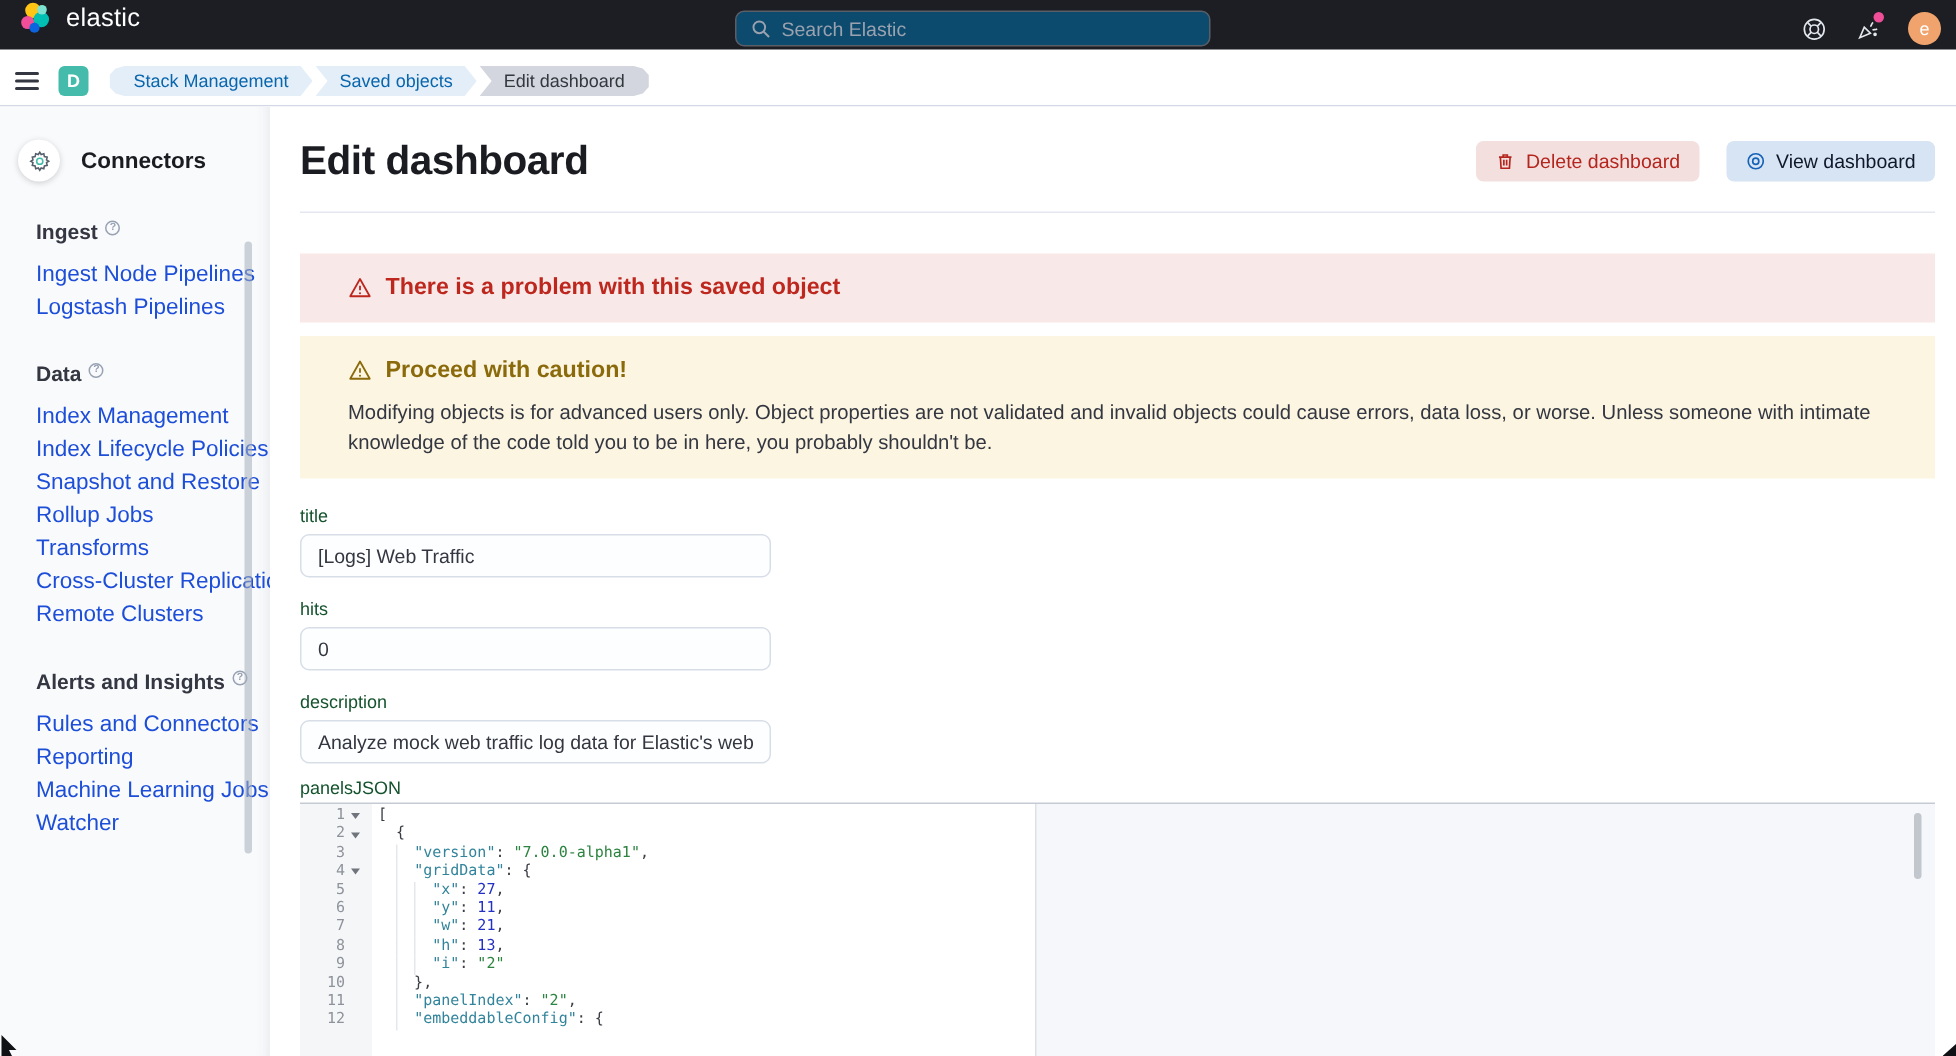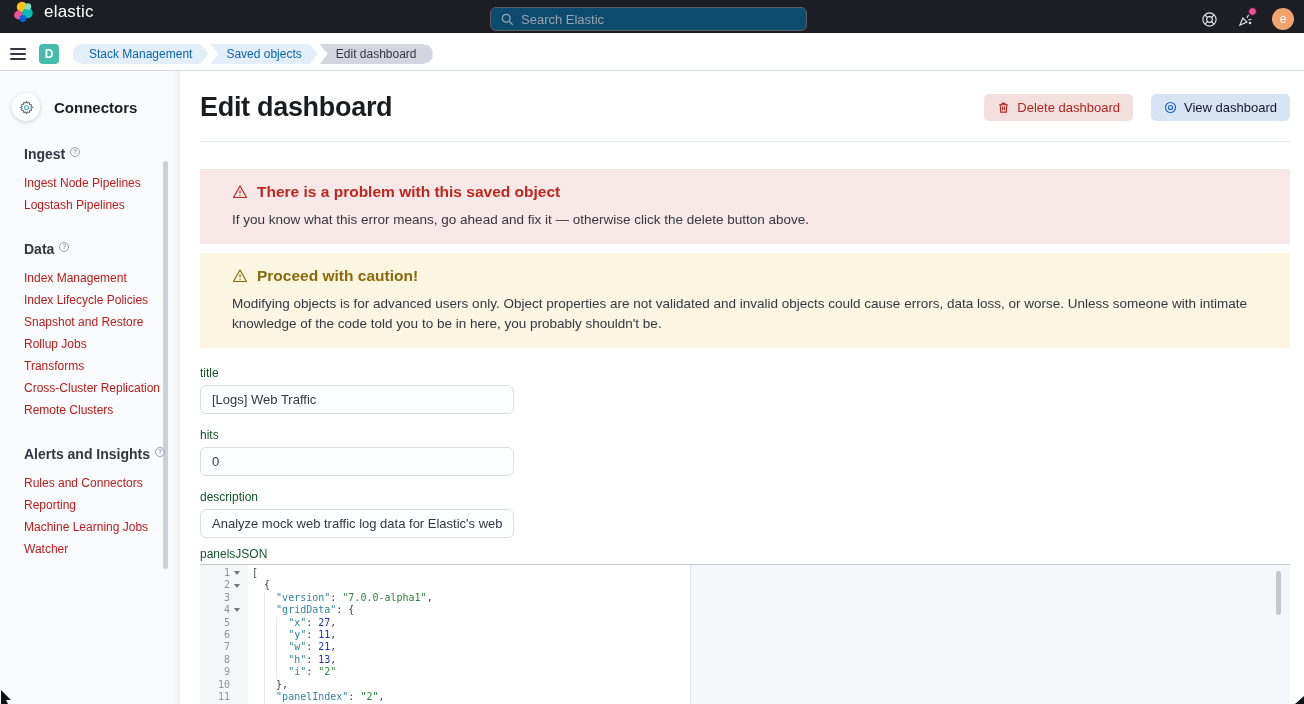--- a/index.html
+++ b/index.html
@@ -31,21 +31,21 @@
   .crumb.last{background:#D3D6DE;color:#33373E;clip-path:polygon(0 0,calc(100% - 10px) 0,calc(100% - 4px) 8%,100% 30%,100% 70%,calc(100% - 4px) 92%,calc(100% - 10px) 100%,0 100%,8px 50%)}
 
   
   .sidebar{position:absolute;left:0;top:71px;bottom:0;width:180px;background:#F9FAFC;box-shadow:inset -10px 0 10px -10px rgba(65,78,101,.12);padding:22px 0 0 24px;overflow:hidden}
   .mgmt-head{display:flex;align-items:center;gap:14px;margin-left:-12px}
   .mgmt-circle{width:28px;height:28px;border-radius:50%;background:#fff;box-shadow:0 1px 4px rgba(0,0,0,.18);display:flex;align-items:center;justify-content:center}
   .mgmt-title{font-size:15px;font-weight:700;color:#1A1C21}
   .sec{margin-top:25px}
   .sec-h{font-size:14px;font-weight:700;color:#343741;margin-bottom:10px;display:flex;align-items:flex-start;gap:5px}
   .sec-badge{width:10px;height:10px;border:1px solid #98A2B3;border-radius:50%;color:#98A2B3;font-size:7px;line-height:8px;text-align:center;margin-top:1px}
-  .side-item{font-size:12px;color:#b91c1c;line-height:22px;cursor:pointer;white-space:nowrap}
+  .side-item{font-size:15px;color:#1d4ed8;line-height:22px;cursor:pointer;white-space:nowrap}
   .side-scroll{position:absolute;left:163px;top:90px;width:5px;height:408px;border-radius:3px;background:#A6AEBA;opacity:.55}
 
   
   .main{position:absolute;left:180px;top:71px;right:0;bottom:0;background:#fff;padding:21px 14px 0 20px;overflow:hidden}
   .page-head{display:flex;justify-content:space-between;align-items:flex-start;height:36px}
   .page-title{font-size:27px;font-weight:700;color:#1A1C21;letter-spacing:-.3px}
   .head-actions{display:flex;gap:18px;margin-top:2px}
   .btn{height:27px;border:none;border-radius:5px;font-size:13px;font-weight:500;display:flex;align-items:center;gap:7px;padding:0 13px;cursor:pointer;font-family:"Liberation Sans",sans-serif}
   .btn-danger{background:#F4DFDF;color:#B4251D}
   .btn-primary{background:#D6E4F3;color:#0f172a}
@@ -229,21 +229,20 @@
       <div class="callout-title">
         <span>
           <svg width="16" height="16" viewBox="0 0 16 16" fill="none" stroke="#BD271E" stroke-width="1.2">
             <path d="M8 2 L14.5 13.5 L1.5 13.5 Z" stroke-linejoin="round"></path>
             <line x1="8" y1="6.5" x2="8" y2="9.5"></line>
               <circle cx="8" cy="11.5" r="0.7" fill="#BD271E" stroke="none"></circle>
           </svg>
         </span>
         <span>There is a problem with this saved object</span>
       </div>
-      <div class="callout-body">If you know what this error means, go ahead and fix it — otherwise click the delete button above.</div>
     </div>
 
     <div class="callout co-warn">
       <div class="callout-title">
         <span>
           <svg width="16" height="16" viewBox="0 0 16 16" fill="none" stroke="#8A6A0B" stroke-width="1.2">
             <path d="M8 2 L14.5 13.5 L1.5 13.5 Z" stroke-linejoin="round"></path>
             <line x1="8" y1="6.5" x2="8" y2="9.5"></line>
               <circle cx="8" cy="11.5" r="0.7" fill="#8A6A0B" stroke="none"></circle>
           </svg>

